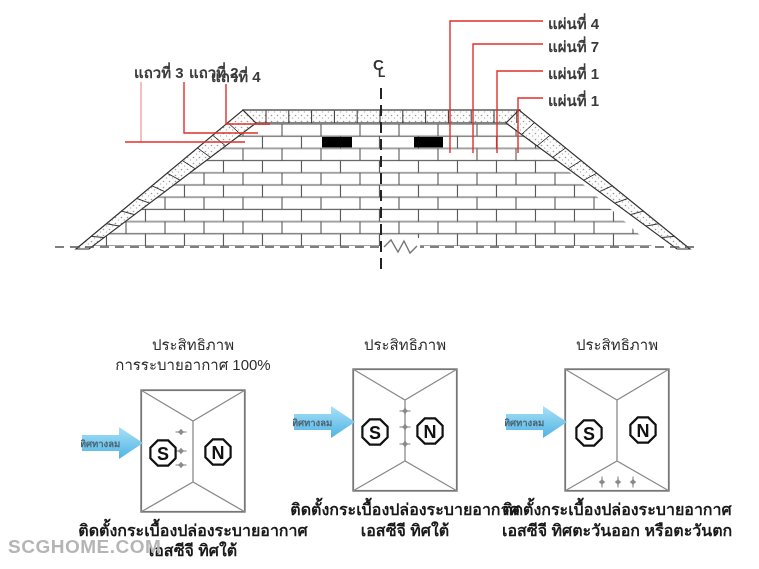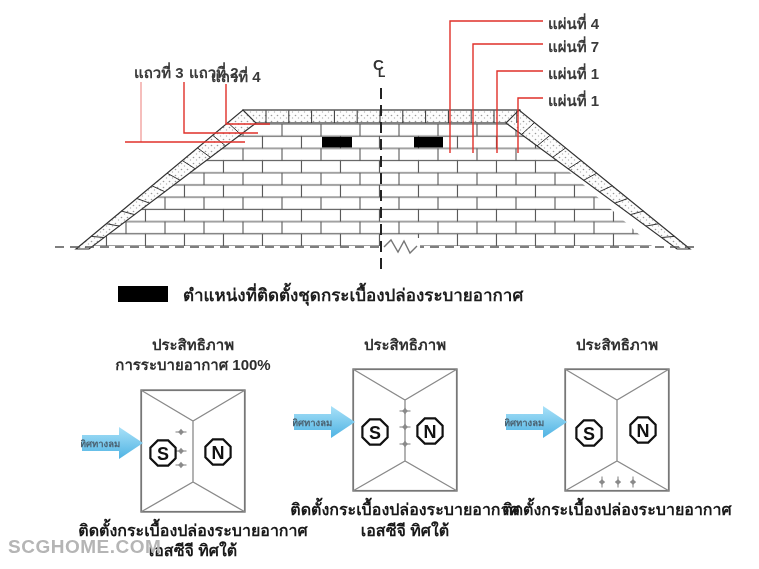--- a/index.html
+++ b/index.html
@@ -10,21 +10,21 @@
 
   .cl-symbol { position:absolute; left:371px; top:56px; width:24px; height:32px; color:#333; }
   .cl-c { position:absolute; left:2px; top:0; font-size:15px; font-weight:600; }
   .cl-l { position:absolute; left:7px; top:10px; font-size:12px; font-weight:600; }
 
   .legend-row { position:absolute; left:118px; top:283px; display:flex; align-items:center; height:22px; }
   .legend-swatch { width:50px; height:16px; background:#000; }
   .legend-label { margin-left:15px; font-size:17px; font-weight:bold; color:#1d1d1d; white-space:nowrap; }
 
   .panel { position:absolute; top:330px; width:230px; text-align:center; }
-  .panel-title { padding-top:5px; font-size:15px; font-weight:700; line-height:1.35; color:#2e2e2e; }
+  .panel-title { padding-top:5px; font-size:15px; font-weight:400; line-height:1.35; color:#2e2e2e; }
   .tile-area { position:relative; height:145px; margin-top:0; }
   .tile-svg { position:absolute; left:50%; margin-left:-53px; top:13px; }
   .wind-arrow { position:absolute; left:3px; top:47px; }
   .caption { font-size:16px; font-weight:bold; line-height:1.3; color:#191919; white-space:nowrap; }
 
   .watermark { position:absolute; left:8px; top:536px; font-size:19px; font-weight:bold;
                letter-spacing:0.5px; color:#b5b5b5; }
 
   svg text { font-family:"Liberation Sans", sans-serif; }
 </style>
@@ -123,24 +123,20 @@
   <div class="roof-label" style="left:548px; top:35px;">แผ่นที่ 7</div>
   <div class="roof-label" style="left:548px; top:62px;">แผ่นที่ 1</div>
   <div class="roof-label" style="left:548px; top:89px;">แผ่นที่ 1</div>
 
   <div class="cl-symbol">
     <span class="cl-c">C</span>
     <span class="cl-l">L</span>
   </div>
 
   
-  <div class="legend-row">
-    <div class="legend-swatch"></div>
-    <div class="legend-label">ตำแหน่งที่ติดตั้งชุดกระเบื้องปล่องระบายอากาศ</div>
-  </div>
 
   
   <div class="panel" style="left:78px;">
     <div class="panel-title">
       <div>ประสิทธิภาพ</div>
       <div>การระบายอากาศ 100%</div>
     </div>
     <div class="tile-area">
       <svg class="tile-svg" width="106" height="124" viewBox="0 0 106 124">
         <rect x="1.2" y="1.2" width="103.6" height="121.6" fill="#fff" stroke="#777" stroke-width="1.8"></rect>
@@ -272,17 +268,18 @@
           <stop offset="0" stop-color="#a9e1f8"></stop>
               <stop offset="1" stop-color="#4fb3e3"></stop>
         </linearGradient>
           </defs>
         <polygon points="1,12 38,12 38,4 62,20 38,36 38,28 1,28" fill="url(#windgrad3)"></polygon>
         <text x="19" y="23.5" text-anchor="middle" font-size="9.5" font-weight="bold" fill="#4a6170">ทิศทางลม</text>
       </svg>
     </div>
     <div class="caption">
       <div>ติดตั้งกระเบื้องปล่องระบายอากาศ</div>
+      <div>เอสซีจี ทิศตะวันออก หรือตะวันตก</div>
     </div>
   </div>
 
   <div class="watermark">SCGHOME.COM</div>
 </div>
 
 </body></html>

